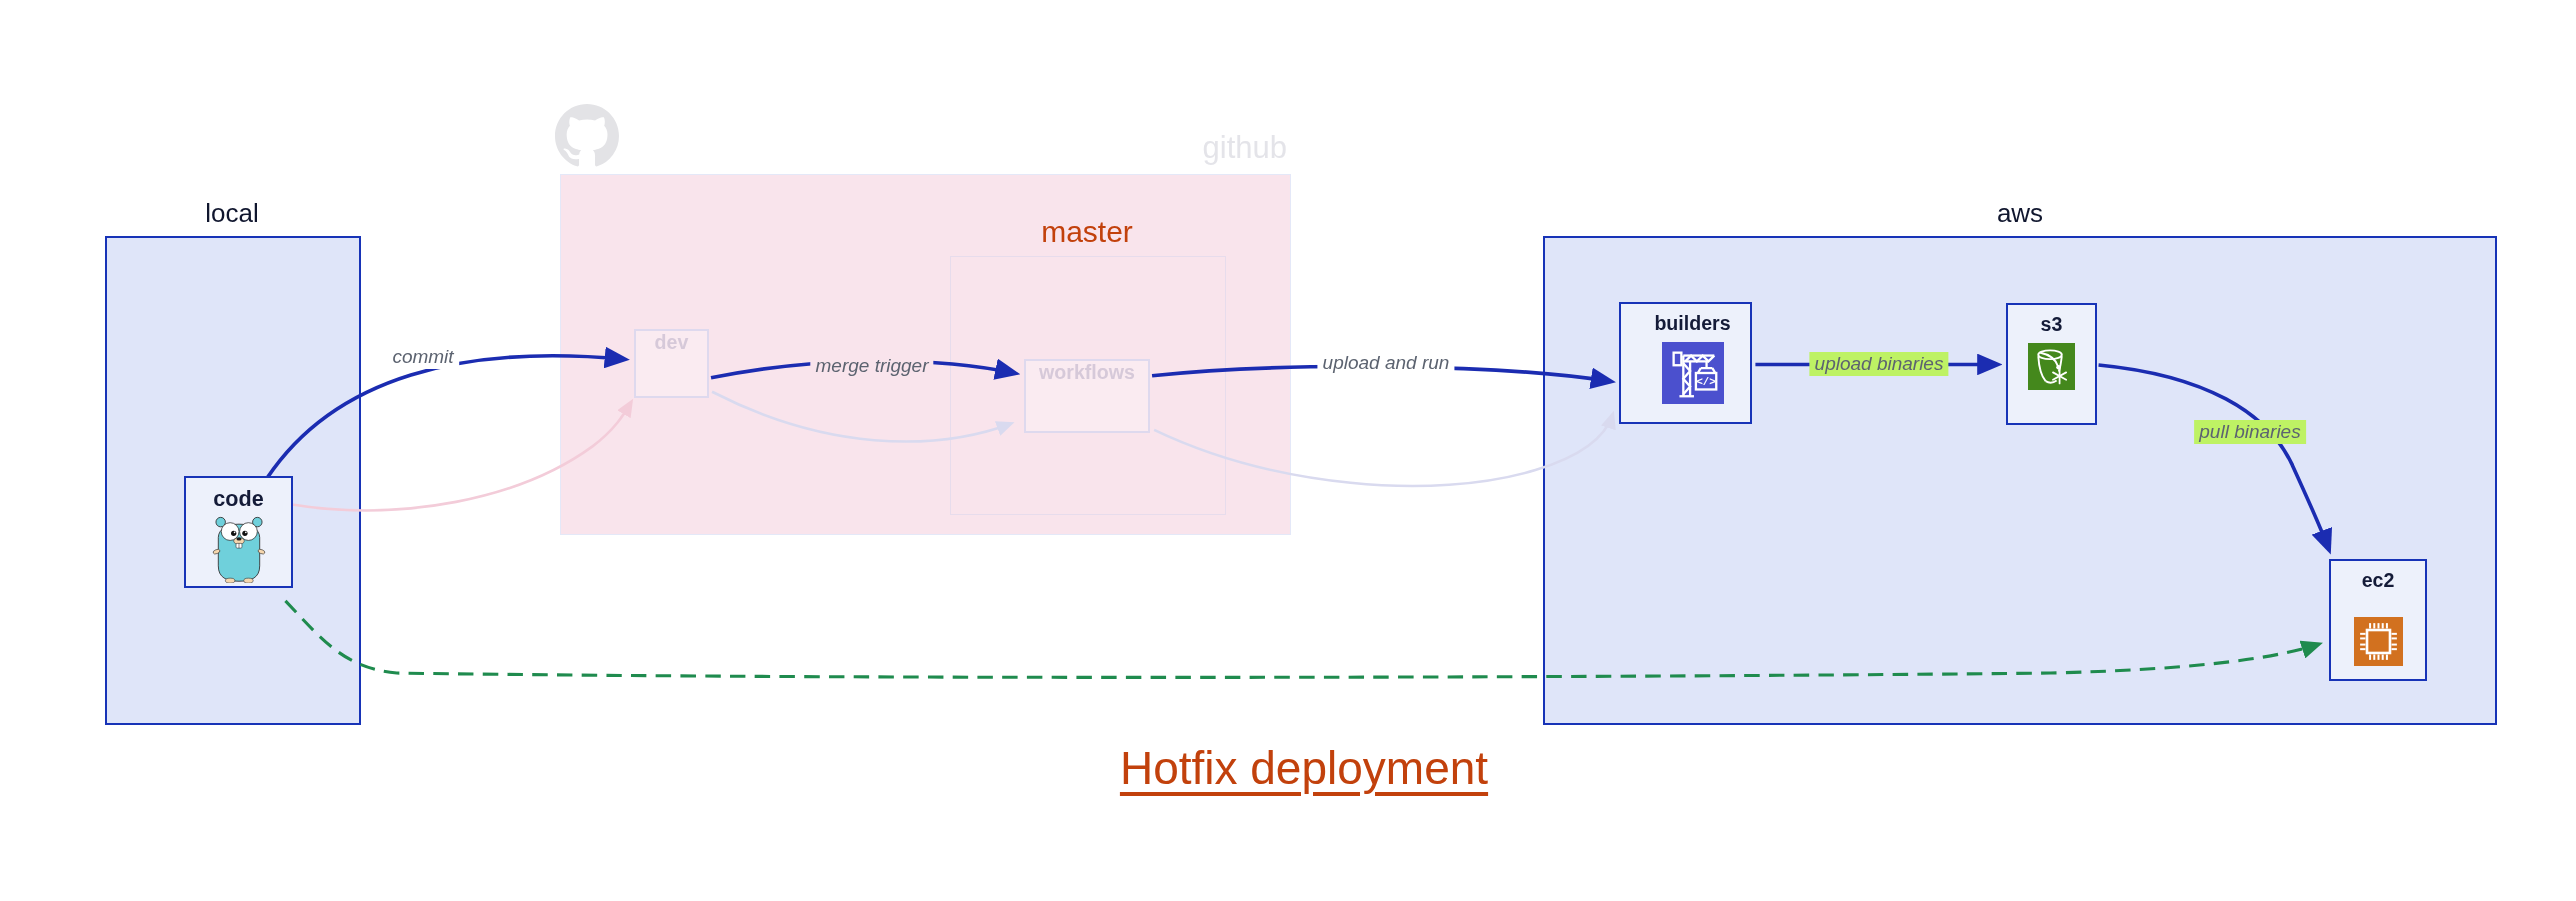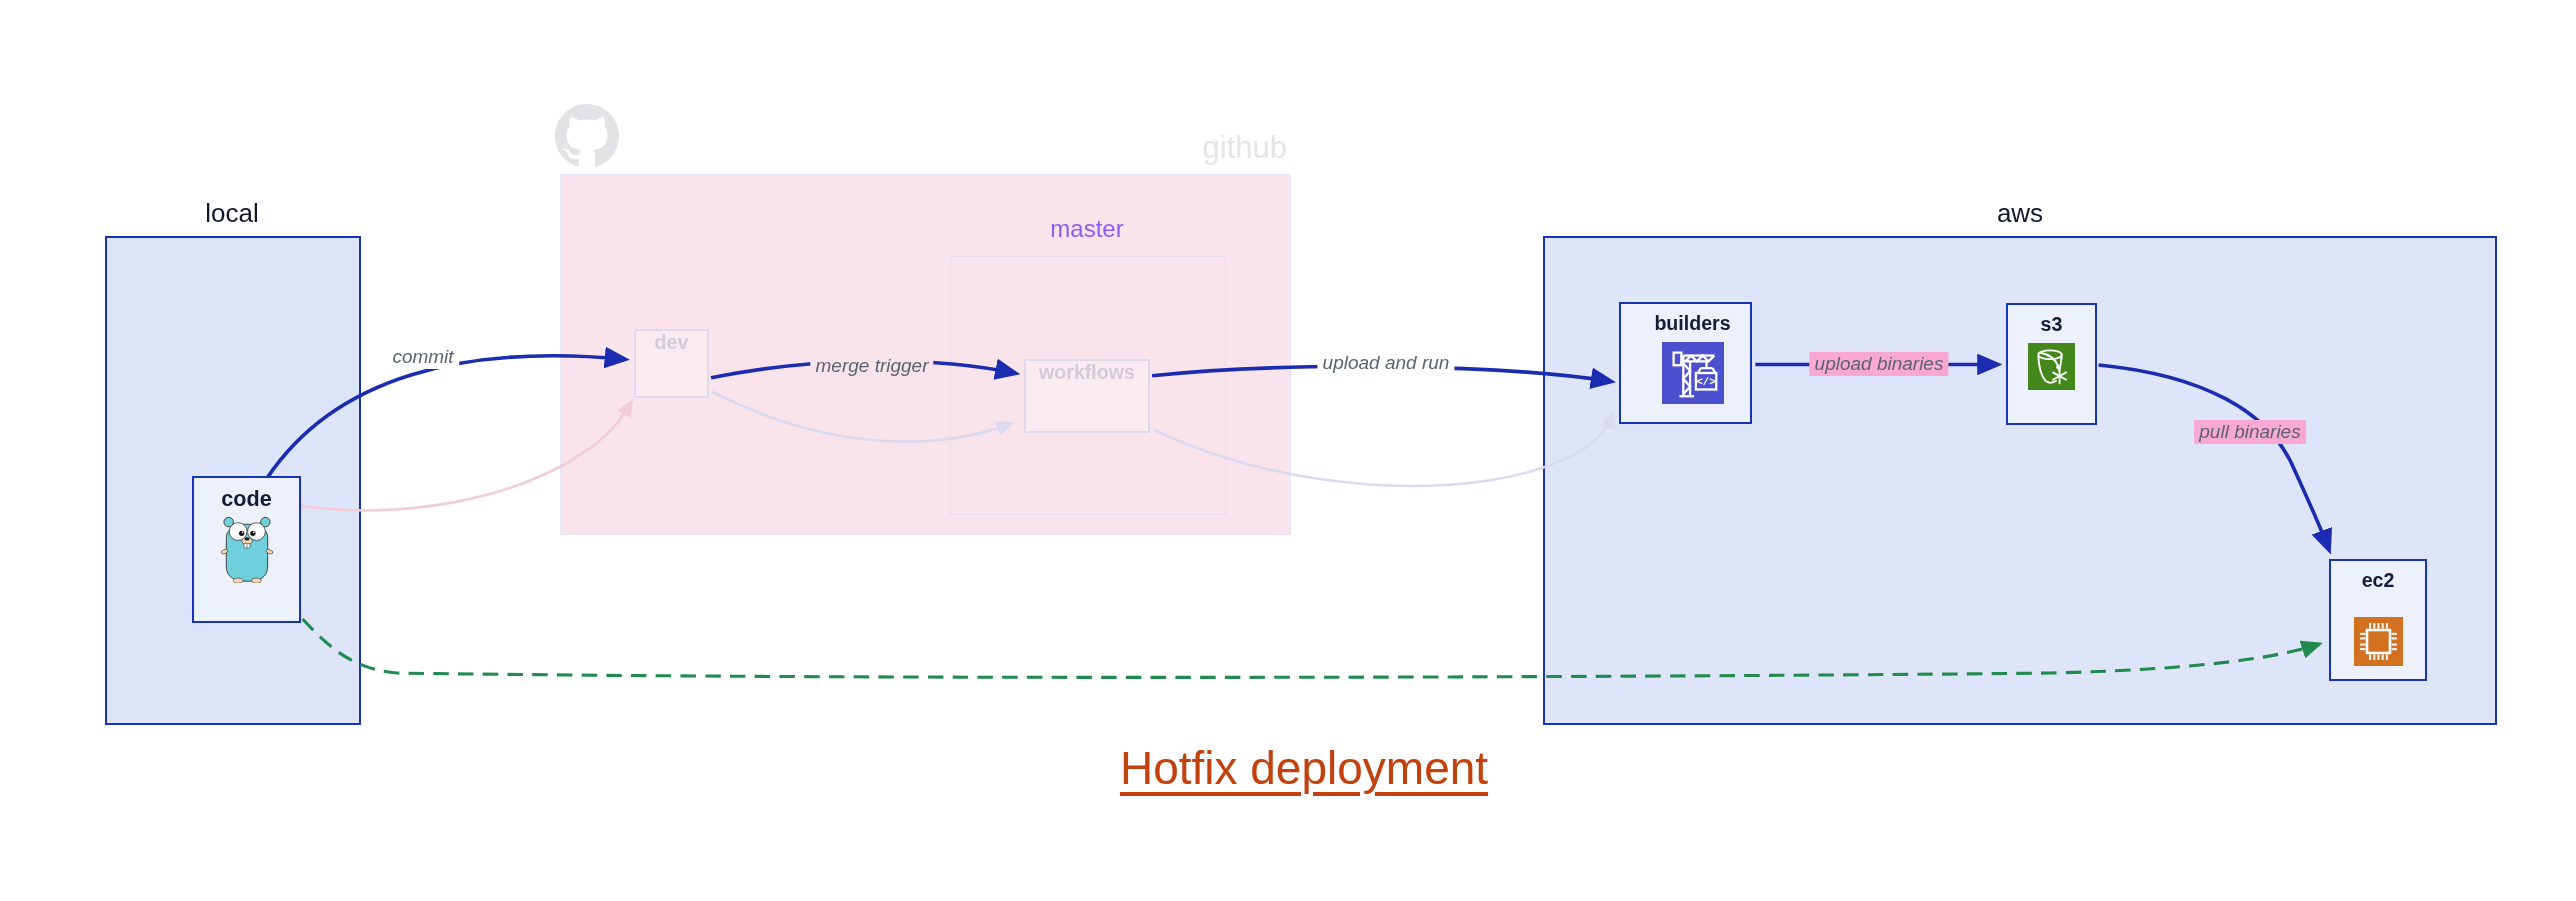--- a/index.html
+++ b/index.html
@@ -8,38 +8,38 @@
 
   .group{position:absolute;box-sizing:border-box;}
   .group-local,.group-aws{background:#dfe5f9;border:2.6px solid #1733b7;}
   .group-github{background:#f9e4ec;border:1.5px solid #e4e8f8;}
   .group-master{background:transparent;border:1.5px solid #e7dcec;}
 
   .group-label{position:absolute;font-size:26px;color:#10162e;white-space:nowrap;}
   .label-center{text-align:center;}
   .label-right{text-align:right;}
   .ghost-label{color:#e4e4e9;font-size:31px;}
-  .master-label{color:#8b5cf6;font-size:24px;}
+  .master-label{color:#c2410c;font-size:30px;}
 
   .node{position:absolute;box-sizing:border-box;background:#edf1fb;border:2.6px solid #1733b7;
         display:flex;flex-direction:column;align-items:center;}
   .node-label{font-weight:bold;color:#141b38;font-size:19.6px;margin-top:8.2px;}
   .node-label-big{font-size:21.6px;}
   .faded-node{background:rgba(255,255,255,0.25);border:2.1px solid #ded9ee;justify-content:flex-start;}
   .faded-node .node-label{color:#d6c9d9;margin-top:0;}
 
   .icon-tile{display:flex;align-items:center;justify-content:center;margin-top:7.2px;}
 
   #edges{position:absolute;left:0;top:0;pointer-events:none;}
 
   .edge-label{position:absolute;font-style:italic;color:#5c6370;font-size:19px;white-space:nowrap;
               transform:translate(-50%,-50%);padding:1px 5.2px;}
   .bg-white{background:#ffffff;}
   .bg-pink{background:#f9e4ec;}
-  .bg-lav{background:#f9a8d4;}
+  .bg-lav{background:#bef264;}
 
   .diagram-title{position:absolute;font-size:46px;color:#c2410c;text-align:center;
                  text-decoration:underline;text-decoration-thickness:4.1px;text-underline-offset:8.2px;
                  white-space:nowrap;transform:translateX(-50%);}
 </style>
 </head>
 <body>
 
 <div id="canvas">
 
@@ -82,21 +82,21 @@
 
     <path d="M 518 928 C 650 730, 900 668, 1212 697" fill="none" stroke="#1b2cb1" stroke-width="7" marker-end="url(#arrBlue)"></path>
     <path d="M 1380 733 C 1560 696, 1790 687, 1970 724" fill="none" stroke="#1b2cb1" stroke-width="7" marker-end="url(#arrBlue)"></path>
     <path d="M 2236 729 C 2500 701, 2920 707, 3126 740" fill="none" stroke="#1b2cb1" stroke-width="7" marker-end="url(#arrBlue)"></path>
     <path d="M 3407 707 L 3876 707" fill="none" stroke="#1b2cb1" stroke-width="7" marker-end="url(#arrBlue)"></path>
     <path d="M 4073 708 C 4280 728, 4400 800, 4448 900 C 4480 970, 4502 1018, 4520 1066" fill="none" stroke="#1b2cb1" stroke-width="7" marker-end="url(#arrBlue)"></path>
 
     <path d="M 554 1166 C 628 1244, 668 1296, 770 1306 C 1800 1320, 3200 1314, 3980 1306 C 4220 1300, 4400 1283, 4500 1250" fill="none" stroke="#1f8b4e" stroke-width="6" stroke-dasharray="30 18" marker-end="url(#arrGreen)"></path>
   </svg>
 
-  <div class="node" style="left:192px;top:476px;width:109px;height:147px;">
+  <div class="node" style="left:184px;top:476px;width:109px;height:112px;">
     <div class="node-label node-label-big">code</div>
     <div class="icon-tile" style="margin-top:3.1px;">
       <svg width="54" height="68" viewBox="0 0 90 115">
         <circle cx="14" cy="12" r="8" fill="#6fd0db" stroke="#333" stroke-width="1.5"></circle>
         <circle cx="76" cy="12" r="8" fill="#6fd0db" stroke="#333" stroke-width="1.5"></circle>
         <path d="M10,38 C10,8 80,8 80,38 L80,86 C80,106 66,112 45,112 C24,112 10,106 10,86 Z" fill="#6fd0db" stroke="#333" stroke-width="1.5"></path>
         <ellipse cx="7" cy="62" rx="6" ry="3.4" fill="#f6d7ae" stroke="#333" stroke-width="1" transform="rotate(-22 7 62)"></ellipse>
         <ellipse cx="83" cy="62" rx="6" ry="3.4" fill="#f6d7ae" stroke="#333" stroke-width="1" transform="rotate(22 83 62)"></ellipse>
         <ellipse cx="30" cy="111" rx="8" ry="4.2" fill="#f6d7ae" stroke="#333" stroke-width="1"></ellipse>
         <ellipse cx="61" cy="111" rx="8" ry="4.2" fill="#f6d7ae" stroke="#333" stroke-width="1"></ellipse>

